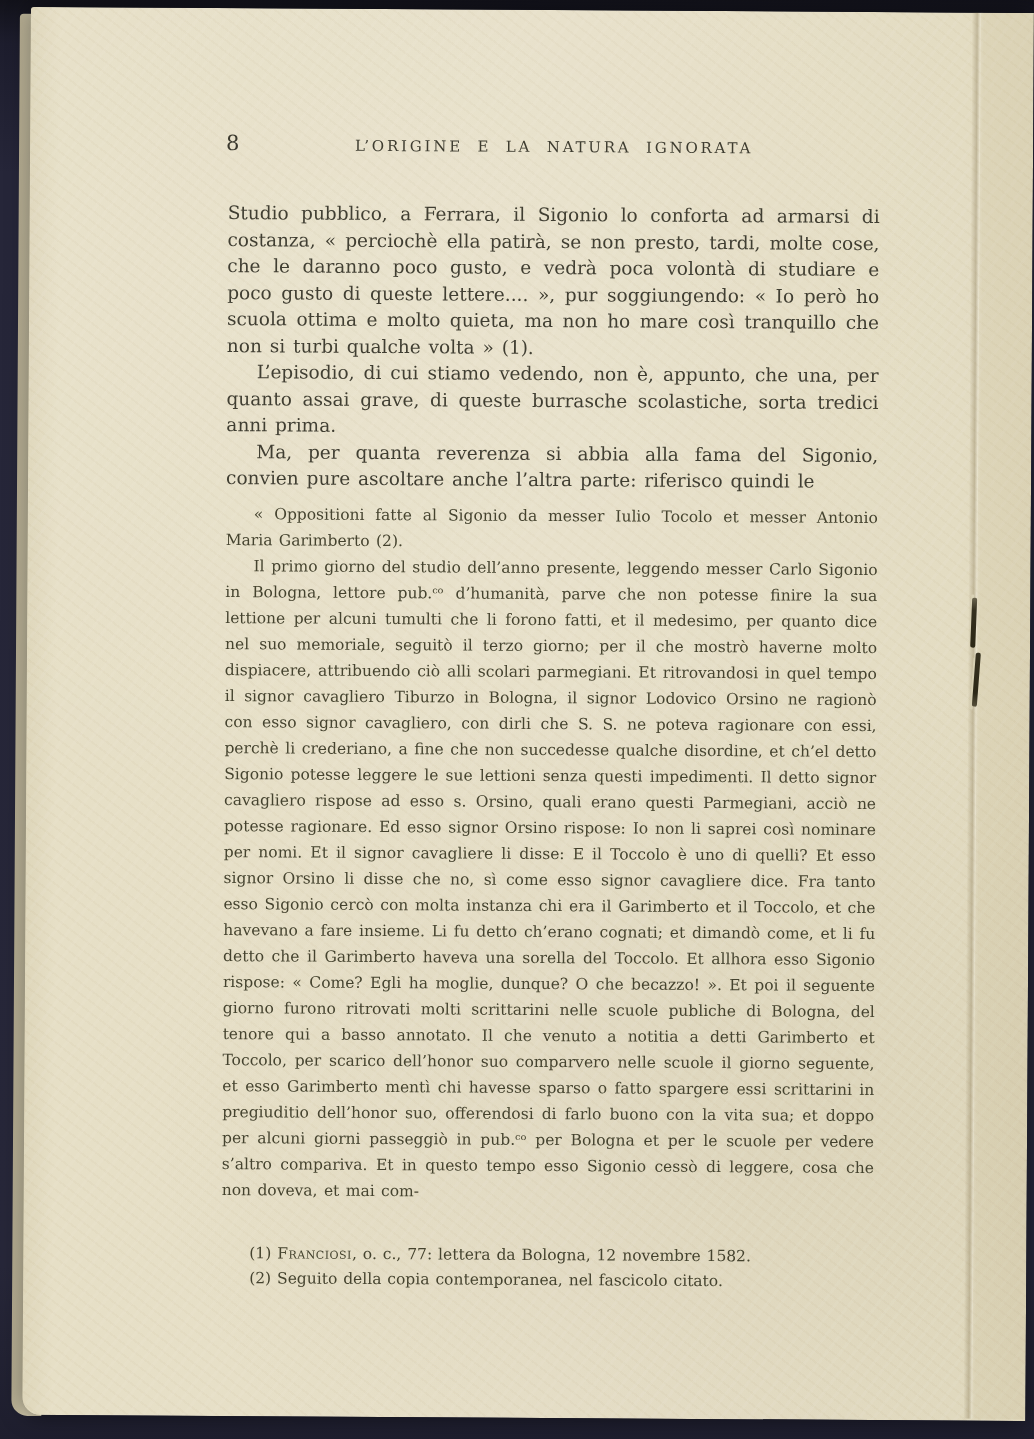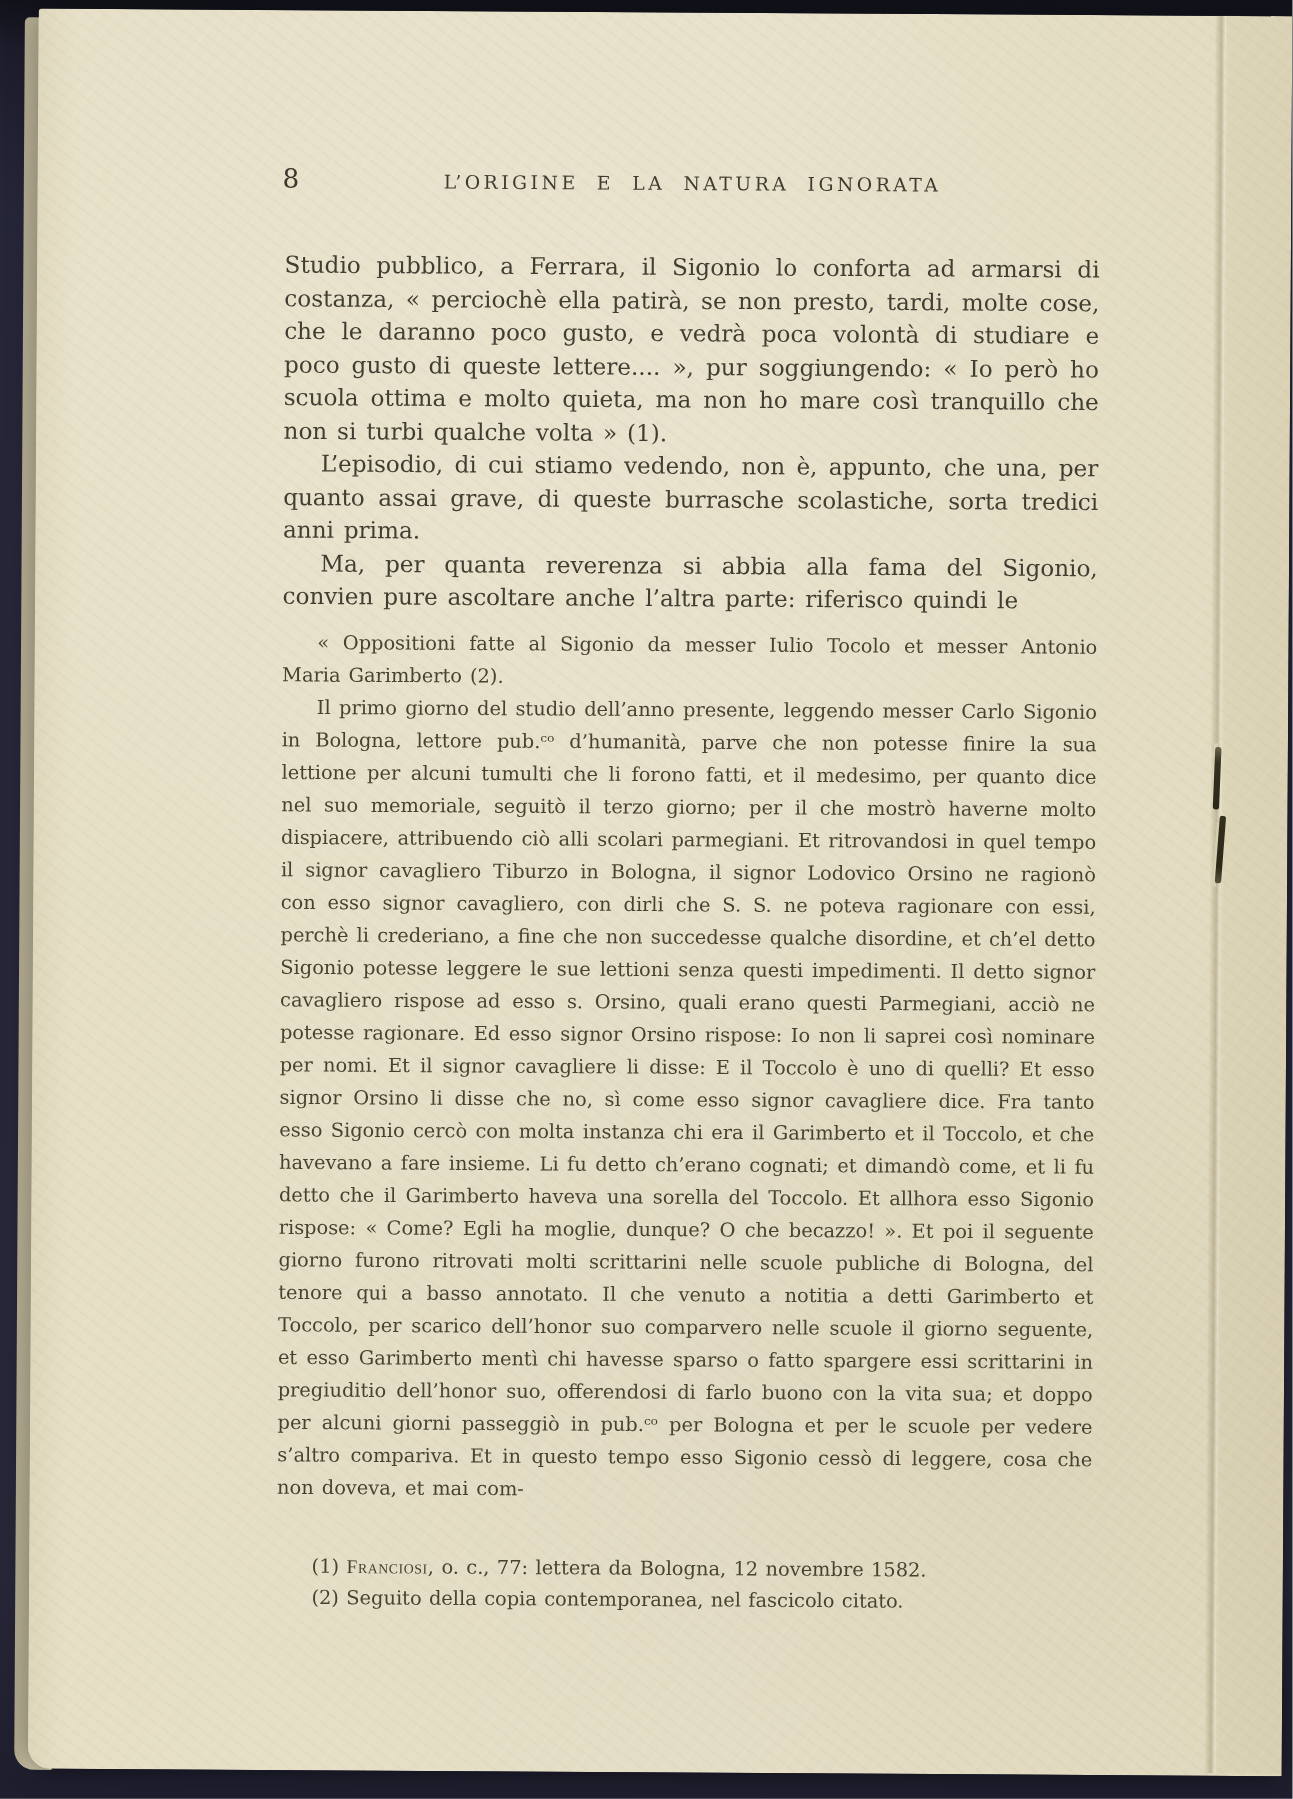--- a/index.html
+++ b/index.html
@@ -65,21 +65,21 @@
   .quote-text{margin-top:9px;}
   .quote-text p{
     margin:0;font-size:15.5px;line-height:26px;text-align:justify;
     word-spacing:1.5px;text-indent:28px;color:#45432f;
   }
   .footnotes{margin-top:38px;}
   .footnotes p{
     margin:0;font-size:15.5px;line-height:25px;text-indent:28px;
     word-spacing:1px;color:#45432f;
   }
-  .sc{font-variant:small-caps;letter-spacing:0.5px;font-family:Liberation Serif, serif;}
+  .sc{font-variant:small-caps;letter-spacing:0.5px;}
 </style>
 </head>
 <body>
 
 <div class="paper-wrap">
   <div class="page-under"></div>
   <div class="page">
     <div class="crease"></div>
     <div class="page-right-edge"></div>
     <div class="ink-mark-a"></div>

